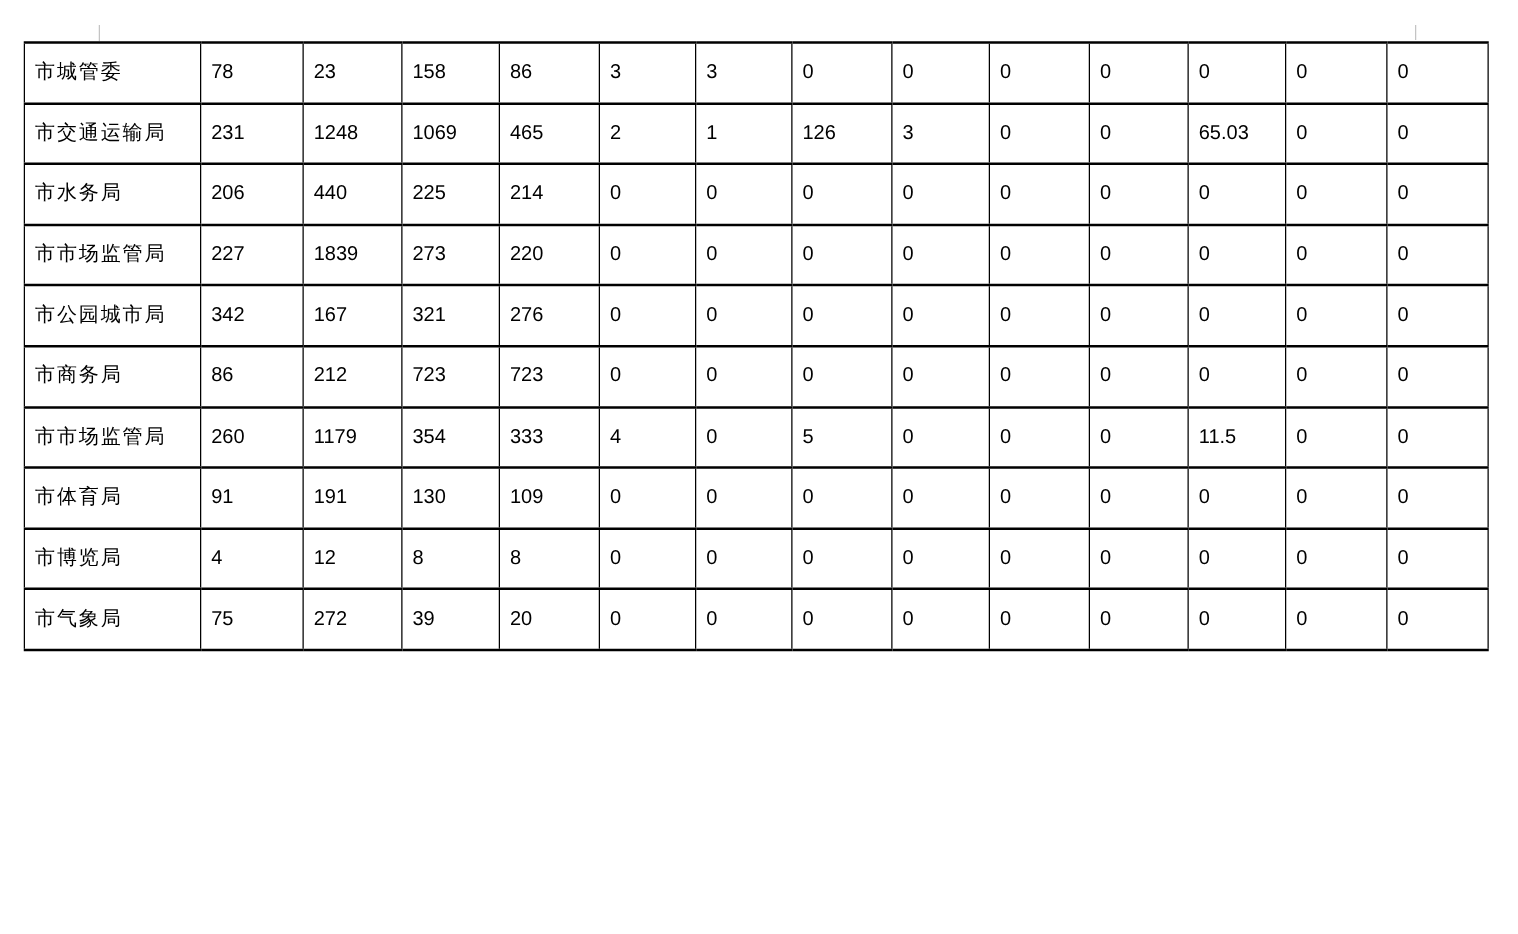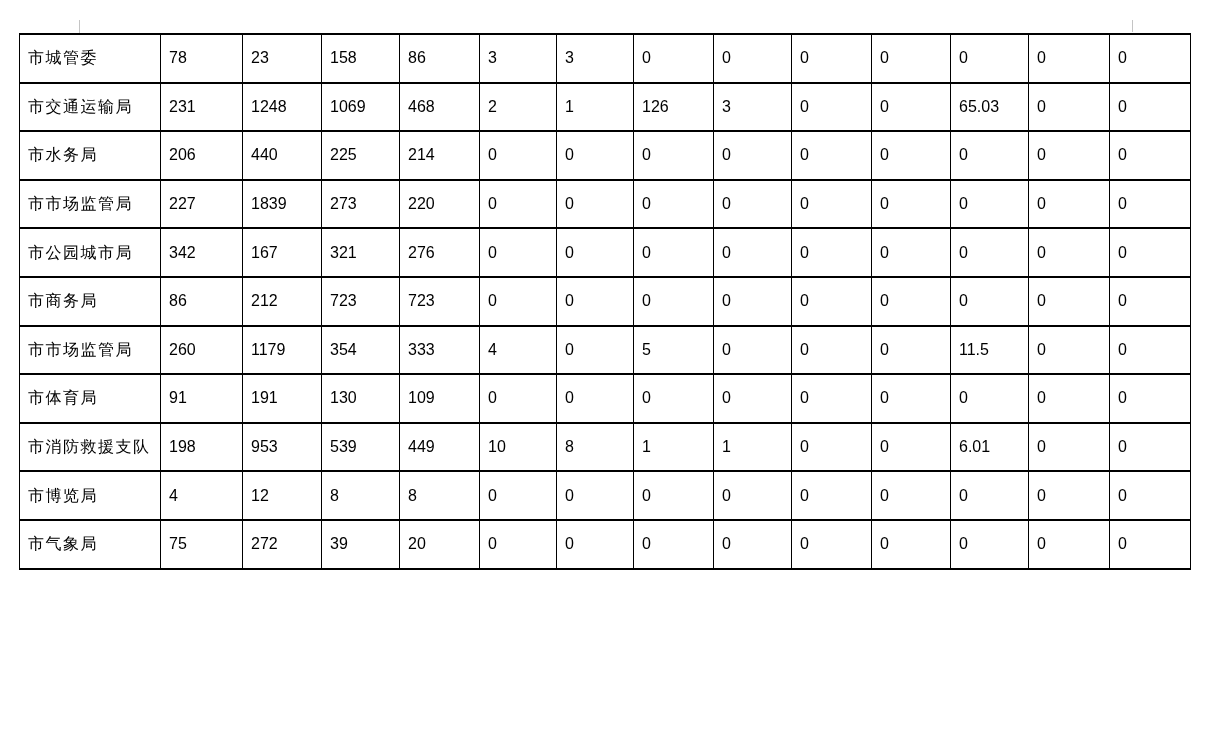--- a/index.html
+++ b/index.html
@@ -88,21 +88,21 @@
           <td>0</td>
           <td>0</td>
           <td>0</td>
           <td>0</td>
         </tr>
         <tr>
           <td class="dept">市交通运输局</td>
           <td>231</td>
           <td>1248</td>
           <td>1069</td>
-          <td>468</td>
+          <td>465</td>
           <td>2</td>
           <td>1</td>
           <td>126</td>
           <td>3</td>
           <td>0</td>
           <td>0</td>
           <td>65.03</td>
           <td>0</td>
           <td>0</td>
         </tr>
@@ -196,36 +196,20 @@
           <td>0</td>
           <td>0</td>
           <td>0</td>
           <td>0</td>
           <td>0</td>
           <td>0</td>
           <td>0</td>
           <td>0</td>
         </tr>
         <tr>
-          <td class="dept">市消防救援支队</td>
-          <td>198</td>
-          <td>953</td>
-          <td>539</td>
-          <td>449</td>
-          <td>10</td>
-          <td>8</td>
-          <td>1</td>
-          <td>1</td>
-          <td>0</td>
-          <td>0</td>
-          <td>6.01</td>
-          <td>0</td>
-          <td>0</td>
-        </tr>
-        <tr>
           <td class="dept">市博览局</td>
           <td>4</td>
           <td>12</td>
           <td>8</td>
           <td>8</td>
           <td>0</td>
           <td>0</td>
           <td>0</td>
           <td>0</td>
           <td>0</td>

